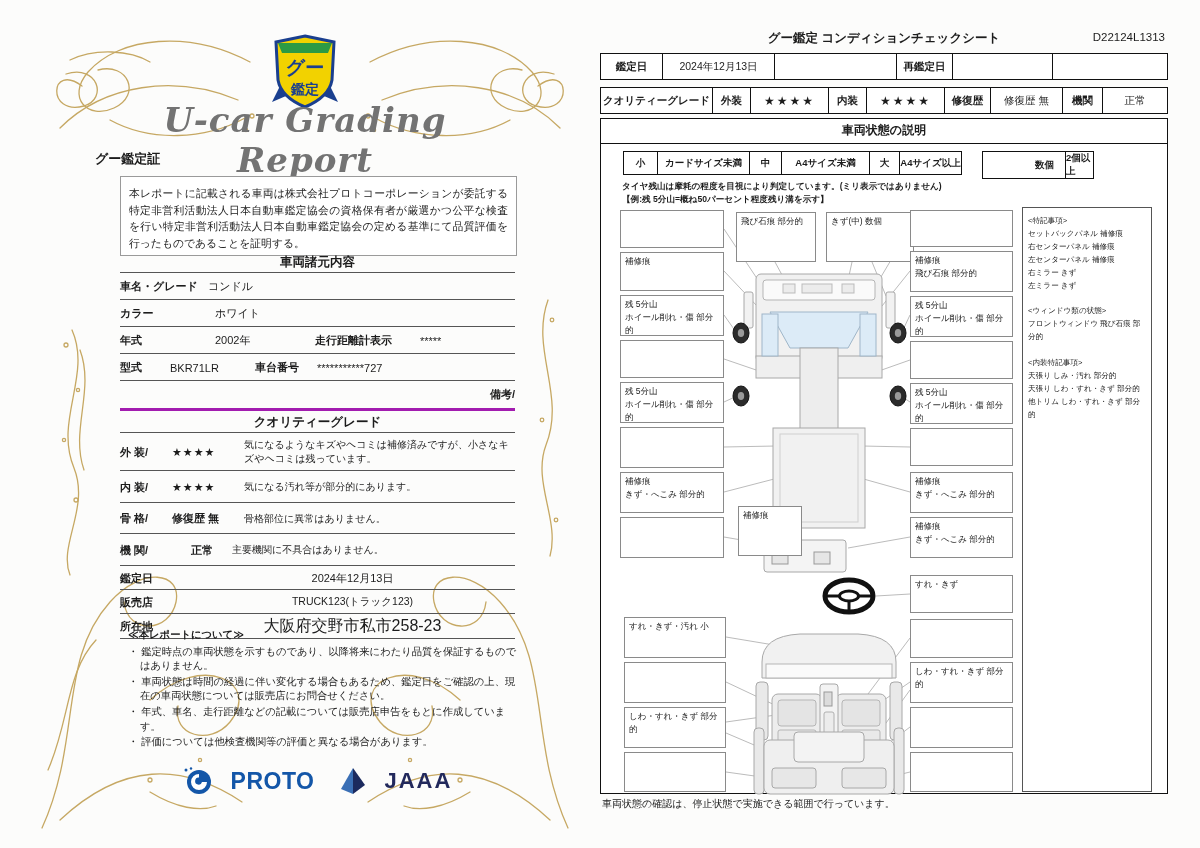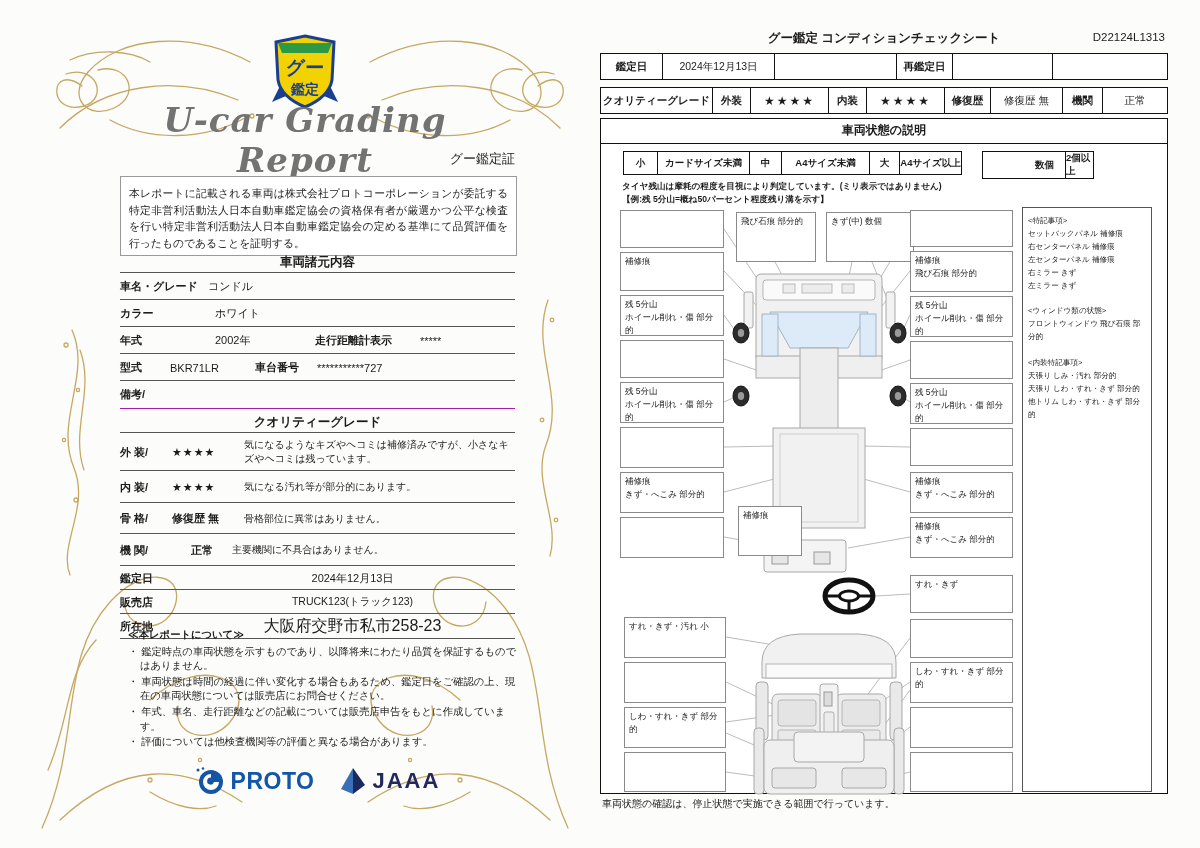--- a/index.html
+++ b/index.html
@@ -8,21 +8,21 @@
     font-family:"Liberation Sans","DejaVu Sans",sans-serif;color:#1c1c1c;
     position:relative;overflow:hidden;
   }
   .abs{position:absolute;}
   
   .cert-title{
     left:95px;top:100px;width:420px;text-align:center;
     font-family:"DejaVu Serif",serif;font-style:italic;font-weight:bold;
     font-size:34px;color:#737373;letter-spacing:1px;z-index:3;
   }
-  .cert-sub{left:95px;top:150px;width:420px;text-align:right;font-size:13px;font-weight:normal;z-index:3;}
+  .cert-sub{left:95px;top:150px;width:420px;text-align:left;font-size:13px;font-weight:bold;z-index:3;}
   .intro-box{
     left:120px;top:176px;width:379px;height:62px;border:1px solid #9a9a9a;
     padding:8px;font-size:10.8px;line-height:1.55;text-align:justify;z-index:3;background:#fff;
   }
   .sec-title{font-size:12.5px;font-weight:bold;text-align:center;z-index:3;}
   .spec-row{left:120px;width:395px;height:27px;border-top:1px solid #555;
     display:flex;align-items:center;font-size:11px;z-index:3;}
   .spec-row .lab{font-weight:bold;}
   .grade-row{left:120px;width:395px;border-top:1px solid #555;display:flex;align-items:center;font-size:11px;z-index:3;}
   .grade-row .glab{font-weight:bold;width:52px;flex:none;}
@@ -30,21 +30,21 @@
   .grade-row .gdesc{flex:1;font-size:10px;line-height:1.4;}
   .meta-row{left:120px;width:395px;height:24px;border-top:1px solid #555;display:flex;align-items:center;font-size:11px;z-index:3;}
   .meta-row .lab{font-weight:bold;width:70px;flex:none;}
   .meta-row .val{flex:1;text-align:center;}
   .about{left:128px;top:628px;width:392px;z-index:3;font-size:10.3px;line-height:1.42;}
   .about .ttl{font-weight:bold;margin-bottom:2px;}
   .about .itm{padding-left:12px;text-indent:-12px;margin-bottom:1px;}
   .logos{left:120px;top:766px;width:395px;display:flex;justify-content:center;gap:26px;align-items:center;z-index:4;}
   .proto-txt{font-size:23px;font-weight:bold;color:#1356a8;letter-spacing:.5px;}
   .jaaa-txt{font-size:22px;font-weight:bold;color:#22295c;letter-spacing:2px;}
-  .logo-item{display:flex;align-items:center;gap:6px;}
+  .logo-item{display:flex;align-items:center;gap:18px;}
   
   .rp-title{left:600px;top:30px;width:568px;text-align:center;font-size:12.5px;font-weight:bold;z-index:3;}
   .rp-code{left:1040px;top:31px;width:125px;text-align:right;font-size:11.5px;z-index:3;}
   .rtable{position:absolute;display:flex;border:1.4px solid #111;background:#fff;z-index:3;box-sizing:border-box;}
   .rtable .c{display:flex;align-items:center;justify-content:center;border-right:1px solid #111;
     font-size:10.5px;box-sizing:border-box;height:100%;}
   .rtable .c:last-child{border-right:none;}
   .rtable .c.bold{font-weight:bold;}
   .rtable .c.stars{font-size:12px;letter-spacing:2px;}
   .bigbox{left:600px;top:118px;width:568px;height:676px;border:1.5px solid #111;background:#fff;z-index:1;box-sizing:border-box;}
@@ -142,21 +142,21 @@
   <span style="width:100px;">2002年</span>
   <span class="lab" style="width:105px;">走行距離計表示</span>
   <span>*****</span>
 </div>
 <div class="abs spec-row" style="top:353px;">
   <span class="lab" style="width:50px;">型式</span>
   <span style="width:85px;">BKR71LR</span>
   <span class="lab" style="width:62px;">車台番号</span>
   <span>***********727</span>
 </div>
-<div class="abs spec-row" style="top:380px;border-bottom:1px solid #a21caf;">
+<div class="abs spec-row" style="top:380px;border-bottom:3px solid #a21caf;justify-content:flex-end;">
   <span class="lab">備考/</span>
 </div>
 
 <div class="abs sec-title" style="left:120px;top:414px;width:395px;">クオリティーグレード</div>
 
 <div class="abs grade-row" style="top:432px;height:38px;">
   <span class="glab">外 装/</span>
   <span class="gval">★★★★</span>
   <span class="gdesc">気になるようなキズやヘコミは補修済みですが、小さなキズやヘコミは残っています。</span>
 </div>

